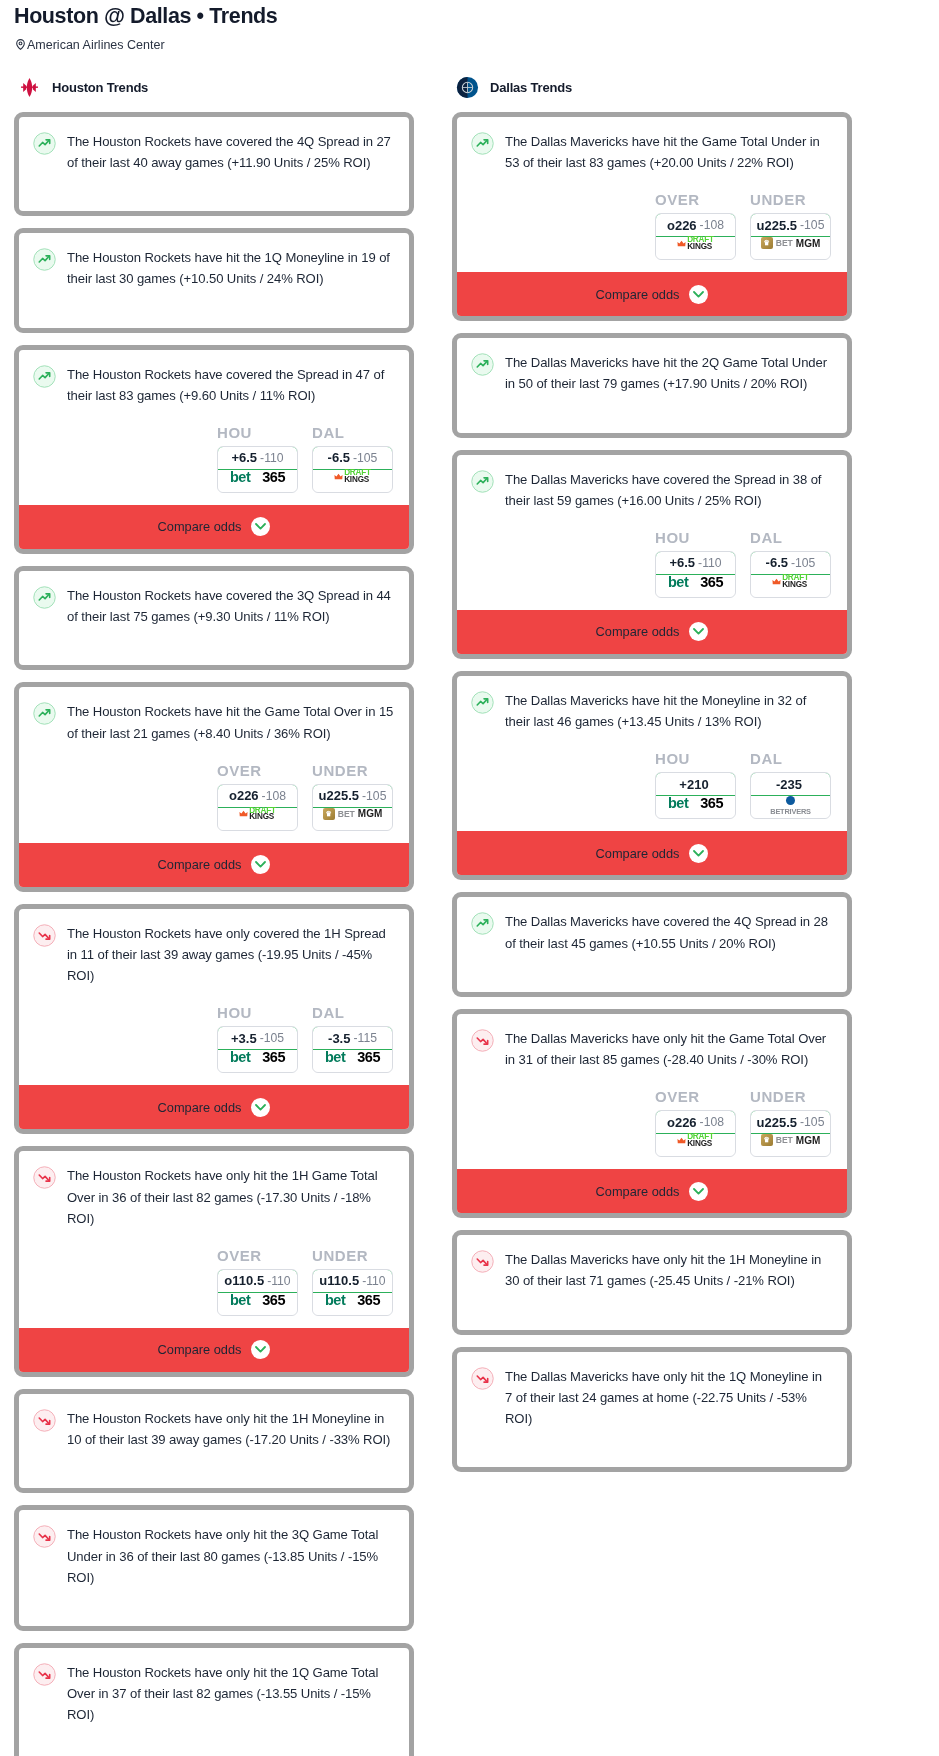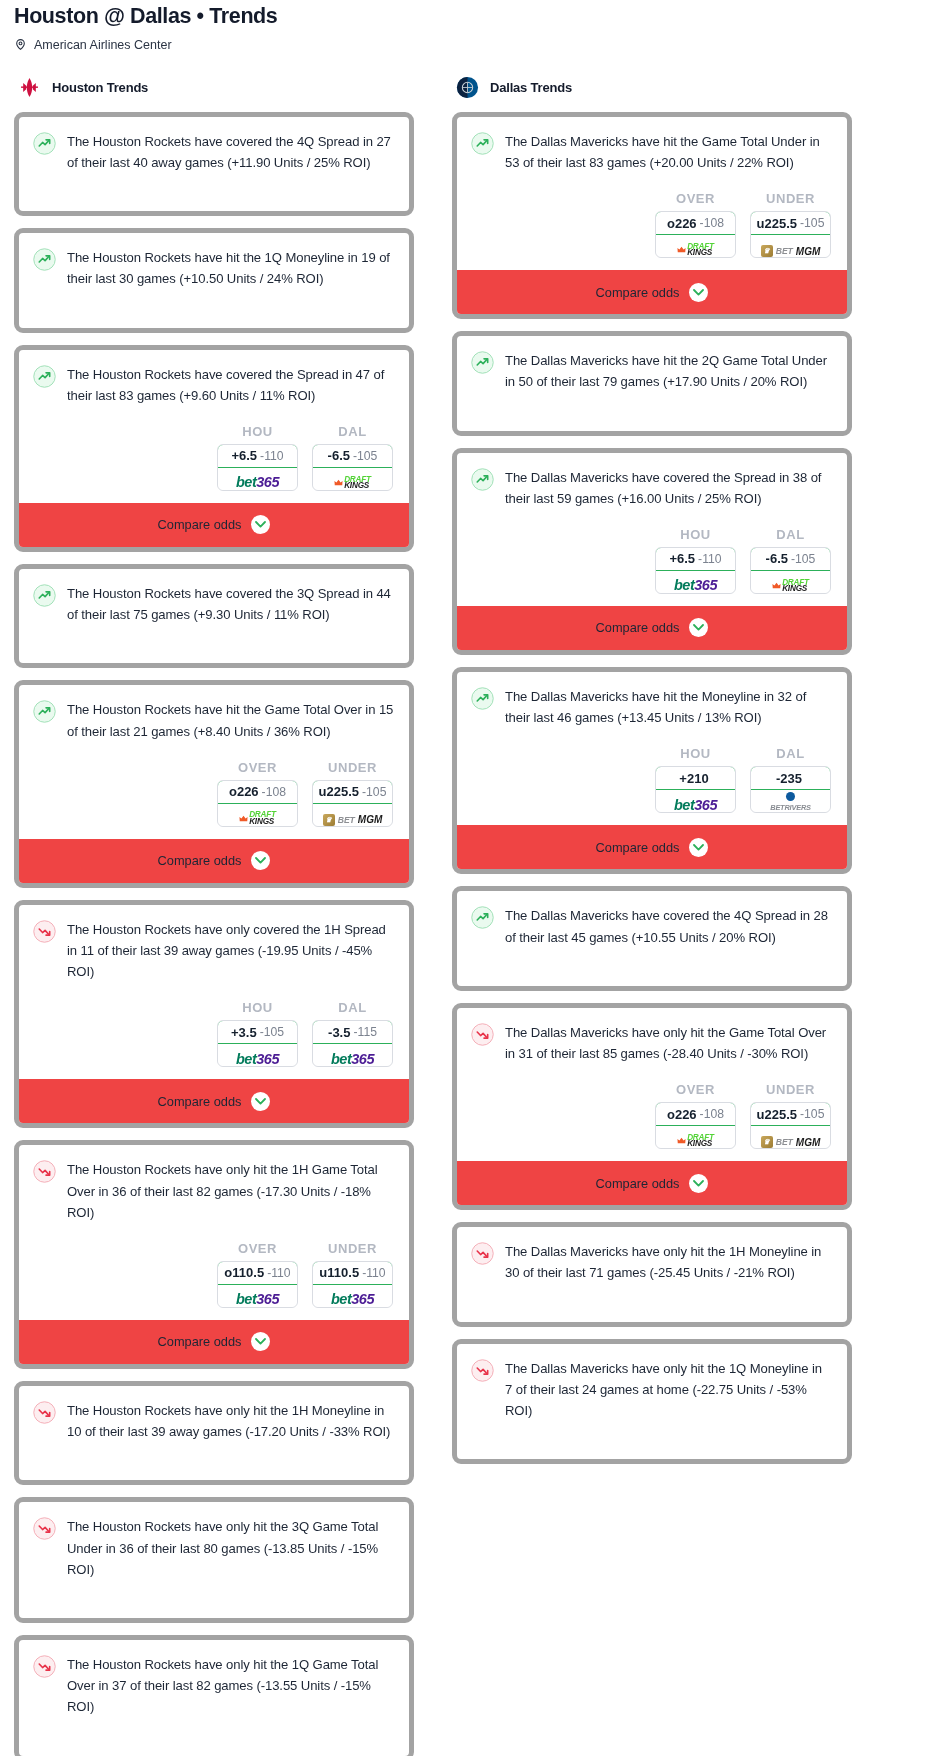--- a/index.html
+++ b/index.html
@@ -17,21 +17,20 @@
   .hdr-title {
     font-size: 21.5px;
     font-weight: bold;
     letter-spacing: -0.4px;
     color: #141b2b;
     line-height: 1.15;
   }
   .hdr-venue {
     display: flex;
     align-items: center;
-    gap: 7px;
     margin-top: 9px;
     font-size: 12.5px;
     color: #2b3444;
   }
   .pin-icon { width: 13px; height: 13px; display: block; flex: 0 0 13px; }
 
   
   .cols {
     display: flex;
     gap: 38px;
@@ -76,22 +75,21 @@
 
   
   .odds-wrap {
     display: flex;
     justify-content: flex-end;
     gap: 14px;
     padding: 6px 16px 12px 16px;
   }
   .odds-col { width: 81px; }
   .odds-label {
-    text-align: center;
-    font-size: 13px;
+    font-size: 15px;
     font-weight: bold;
     letter-spacing: 0.55px;
     color: #b3b8c2;
     margin-bottom: 5px;
   }
   .odds-box {
     border: 1px solid #d9dce2;
     border-radius: 6px;
     overflow: hidden;
     background: #fff;
@@ -105,31 +103,30 @@
     align-items: center;
     justify-content: center;
     gap: 3px;
     background: #fff;
   }
   .odds-val .main { font-size: 13px; font-weight: bold; color: #15202e; }
   .odds-val .juice { font-size: 12.2px; color: #7b828f; }
   .odds-logo {
     height: 22px;
     display: flex;
-    align-items: flex-end;
+    align-items: flex-start;
     justify-content: center;
     background: #fff;
     border-radius: 0 0 6px 6px;
-    font-style: italic;
   }
 
   
   .lg-bet365 { font-size: 14.5px; font-weight: bold; letter-spacing: -0.5px; line-height: 1; }
   .lg-bet365 .b { color: #027b5b; }
-  .lg-bet365 .n { color: #4c1d95; }
+  .lg-bet365 .n { color: #000000; padding-left: 12px; }
   .lg-dk { display: flex; align-items: center; gap: 1px; }
   .lg-dk .crown { width: 9px; height: 8px; display: block; }
   .lg-dk .txt { line-height: 0.82; text-align: left; }
   .lg-dk .d { font-size: 8.2px; font-weight: bold; color: #53d337; letter-spacing: -0.2px; display: block; }
   .lg-dk .k { font-size: 8.2px; font-weight: bold; color: #1c1c1c; letter-spacing: -0.2px; display: block; }
   .lg-mgm { display: flex; align-items: center; gap: 3px; }
   .lg-mgm .lion {
     width: 12px; height: 12px; border-radius: 2px;
     background: linear-gradient(135deg,#c9a85c,#9c7c33);
     display: flex; align-items: center; justify-content: center;

